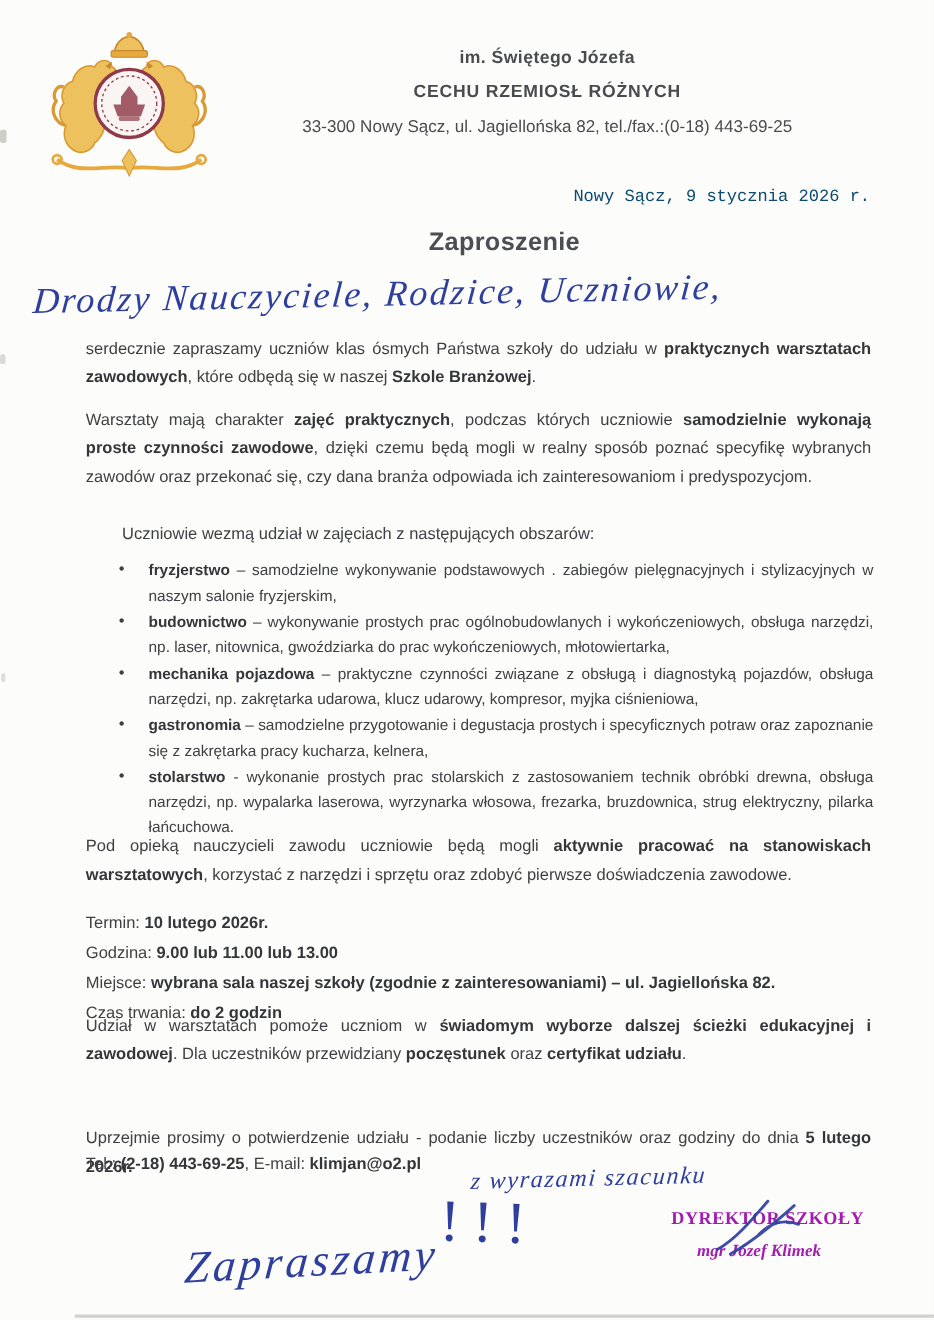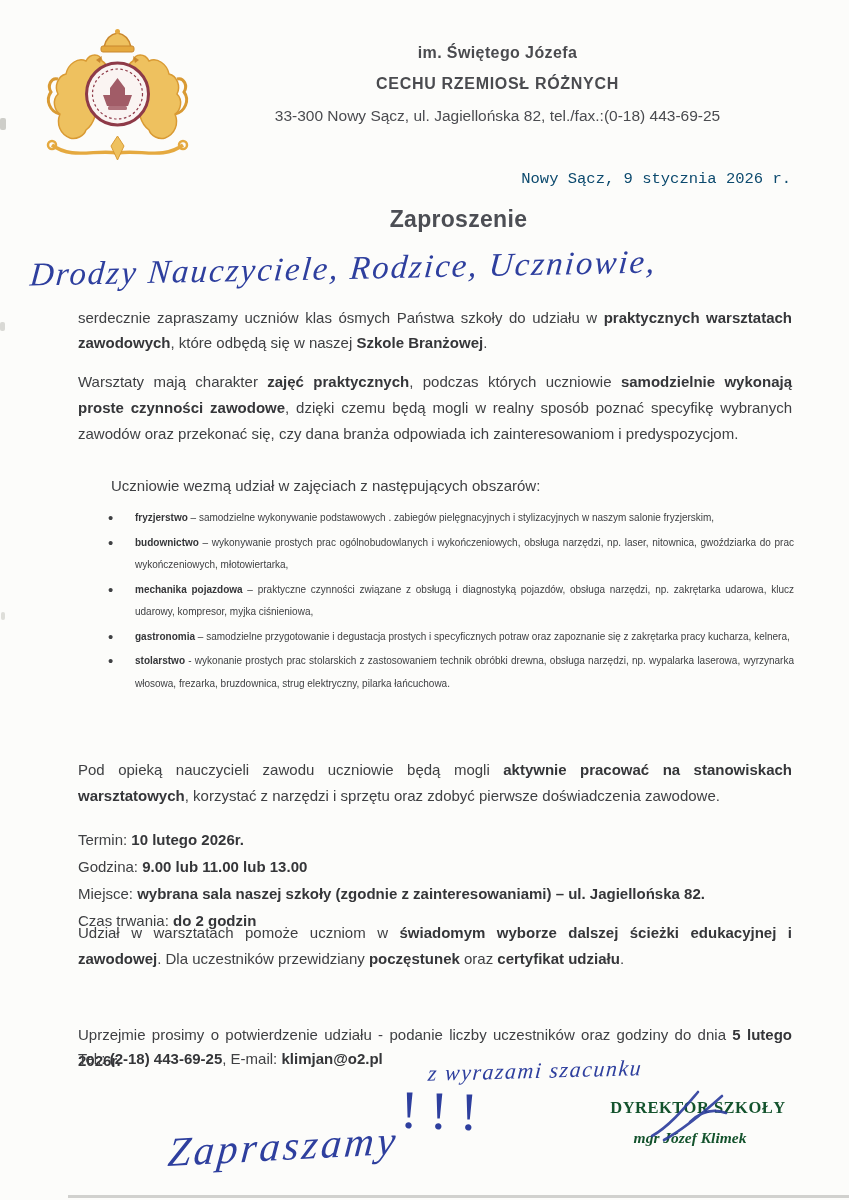--- a/index.html
+++ b/index.html
@@ -35,30 +35,30 @@
     transform:rotate(2deg); font-style:normal; }
   
   .para, .intro, .detail-line, .contact-line {
     position:absolute; left:78px; width:714px; font-size:15px; line-height:25px; text-align:justify;
   }
   .b { font-weight:700; color:#353639; }
   .p1 { top:305px; }
   .p2 { top:369px; line-height:26px; }
   .intro { top:473px; text-align:left;margin-left:33px; }
   .obszary { position:absolute; left:104px; top:507px; width:690px; list-style:none;
-    font-size:10px; line-height:22.5px; text-align:justify; }
+    font-size:14px; line-height:22.5px; text-align:justify; }
   .obszary li { position:relative; padding-left:31px; margin-bottom:2px; }
   .obszary li::before { content:"\2022"; position:absolute; left:4px; top:0; font-size:15px; color:#3f4043; }
   .p3 { top:757px; line-height:26px; }
   .details { position:absolute; left:78px; top:826px; width:714px; font-size:15px; line-height:27px; }
   .p4 { top:920px; line-height:26px; }
   .p5 { top:1022px; line-height:26px; }
   .contact-line { top:1046px; text-align:left; }
   
-  .stamp { position:absolute; left:598px; top:1098px; width:200px; text-align:center; color:#14532d; }
+  .stamp { position:absolute; left:598px; top:1098px; width:200px; text-align:center; color:#a21caf; }
   .stamp-line1 { font-size:16.5px; font-weight:700; letter-spacing:.5px; font-family:"Liberation Serif", serif; }
   .stamp-line2 { margin-top:11px; font-size:15.5px; font-weight:700; font-style:italic;
     font-family:"Liberation Serif", serif; transform:translateX(-8px); }
   .signature { position:absolute; left:642px; top:1082px; width:92px; height:66px; z-index:3; }
   
   .scan-edge { position:absolute; left:68px; right:0; bottom:2px; height:3px; background:#c9c9c5; opacity:.85; }
   .scan-mark { position:absolute; background:#97978f; border-radius:2px; }
   .m1 { left:0; top:118px; width:6px; height:12px; opacity:.45; }
   .m2 { left:0; top:322px; width:5px; height:9px; opacity:.35; }
   .m3 { left:1px; top:612px; width:4px; height:8px; opacity:.3; }

